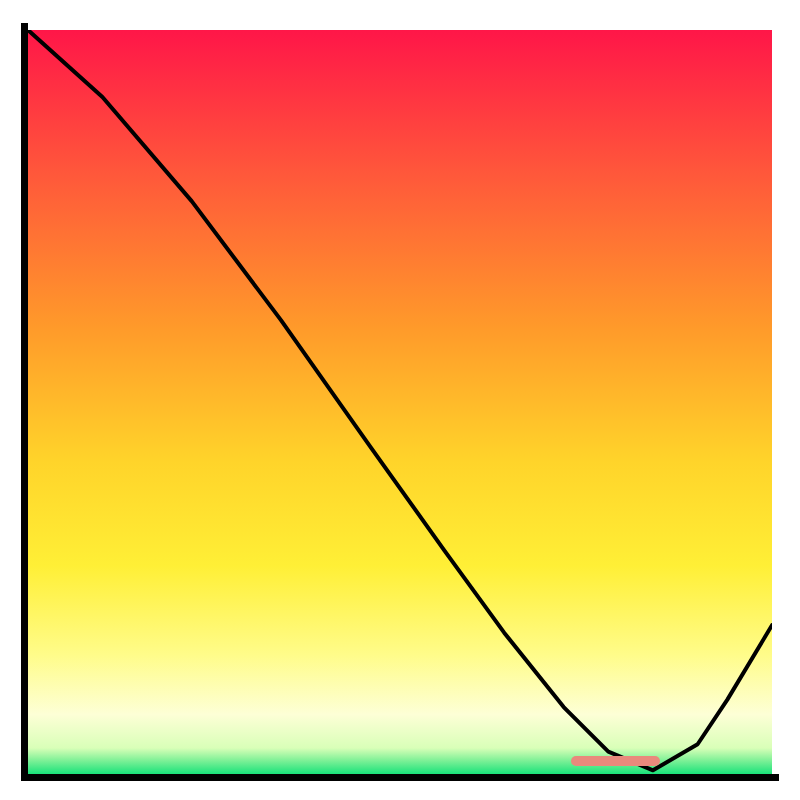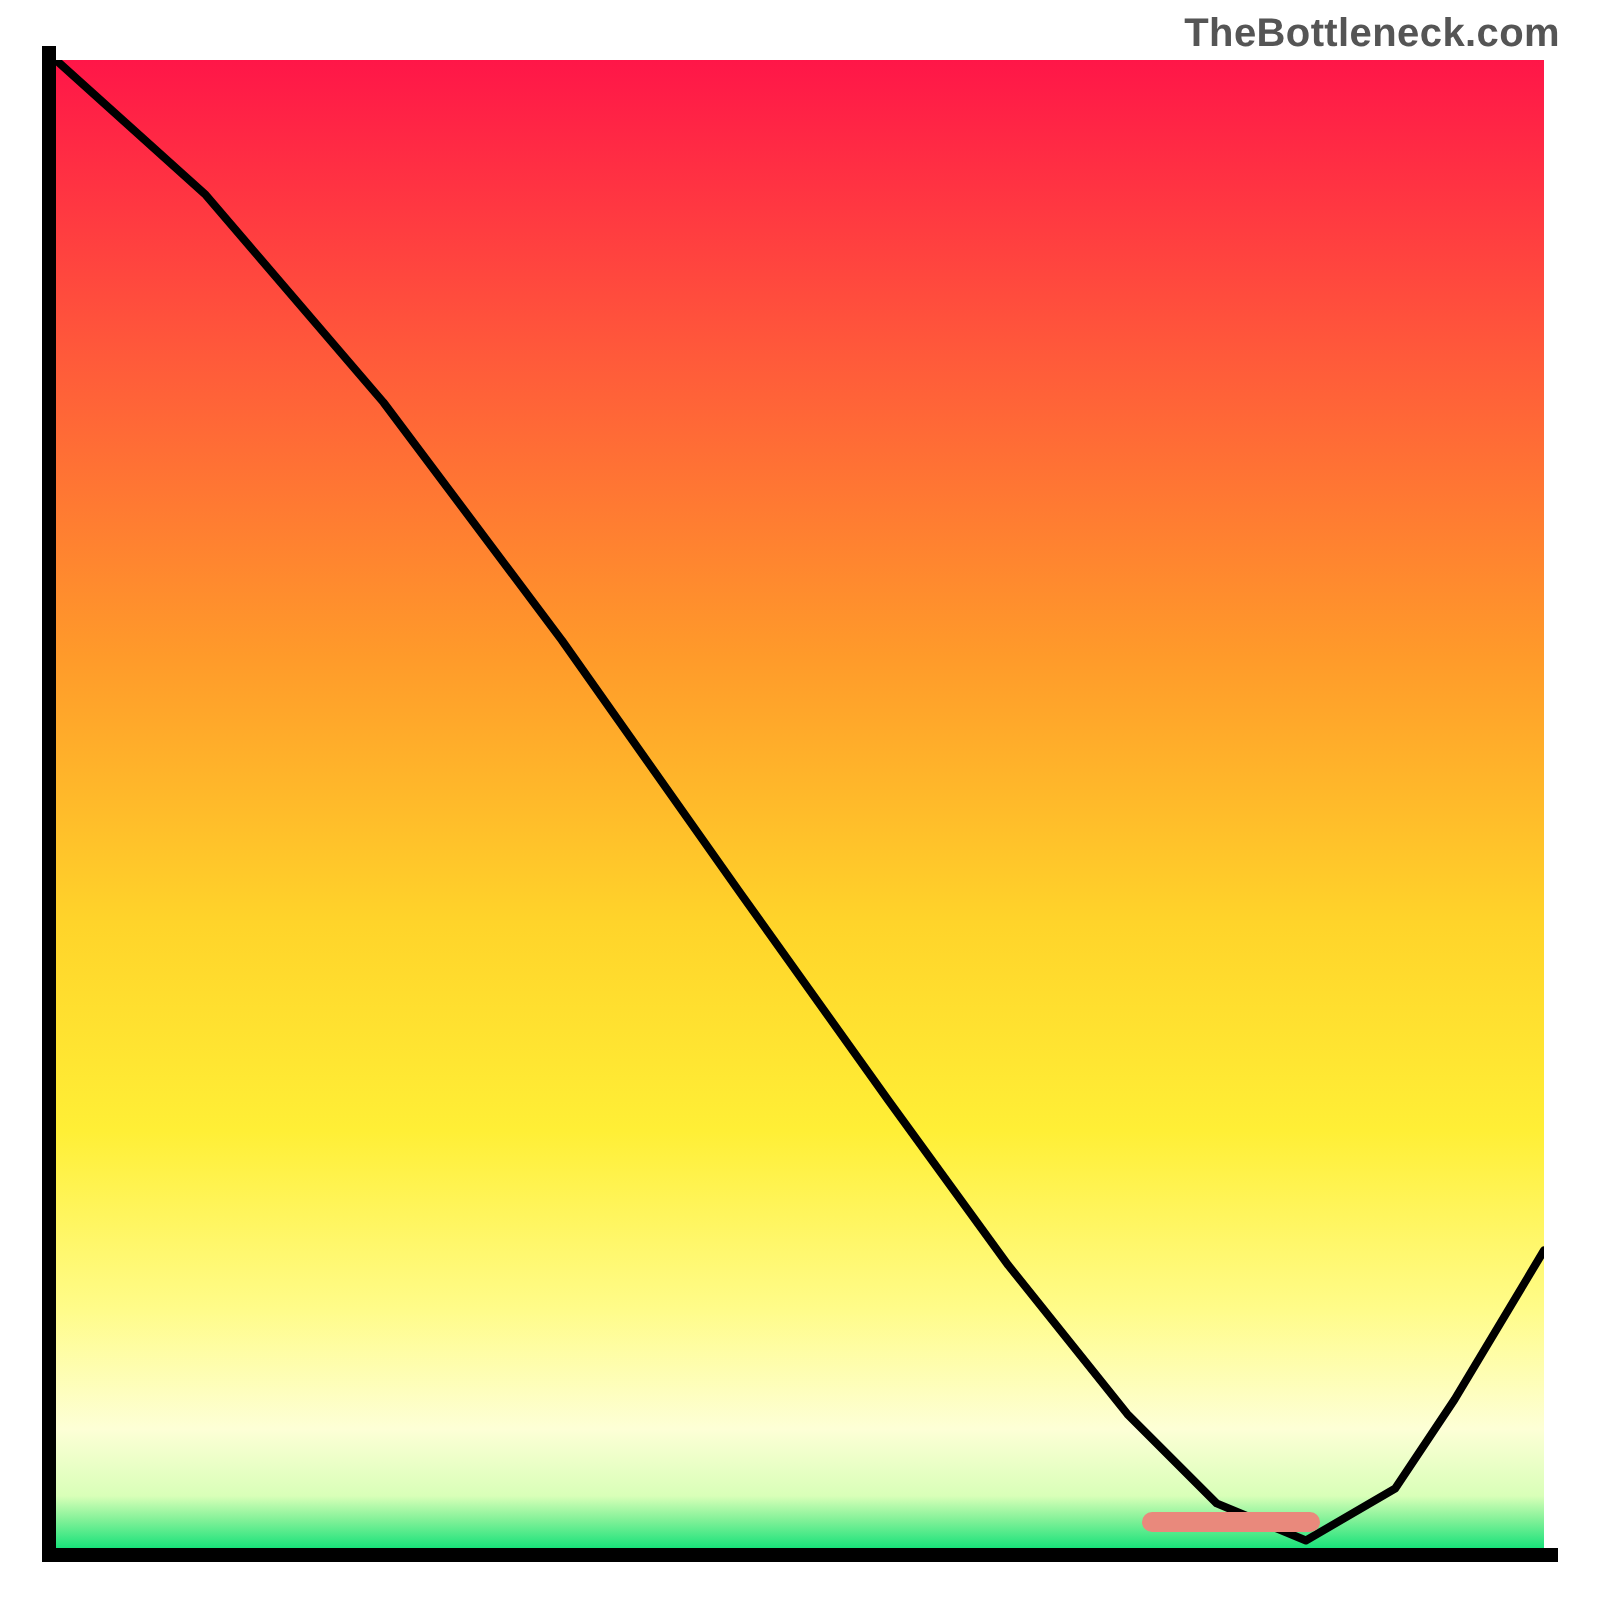--- a/index.html
+++ b/index.html
@@ -70,21 +70,20 @@
     height: 10px;
     border-radius: 5px;
     background: #e9897c;
   }
 </style>
 </head>
 <body>
 
 <div class="container">
 
-  <div class="watermark">TheBottleneck.com</div>
 
   <div class="plot-frame"></div>
   <div class="plot-frame-bl"></div>
 
   <div class="plot-area">
 
     <div class="gradient">
       <svg width="100%" height="100%" preserveAspectRatio="none">
         <defs>
           <linearGradient id="g" x1="0" y1="0" x2="0" y2="1">

